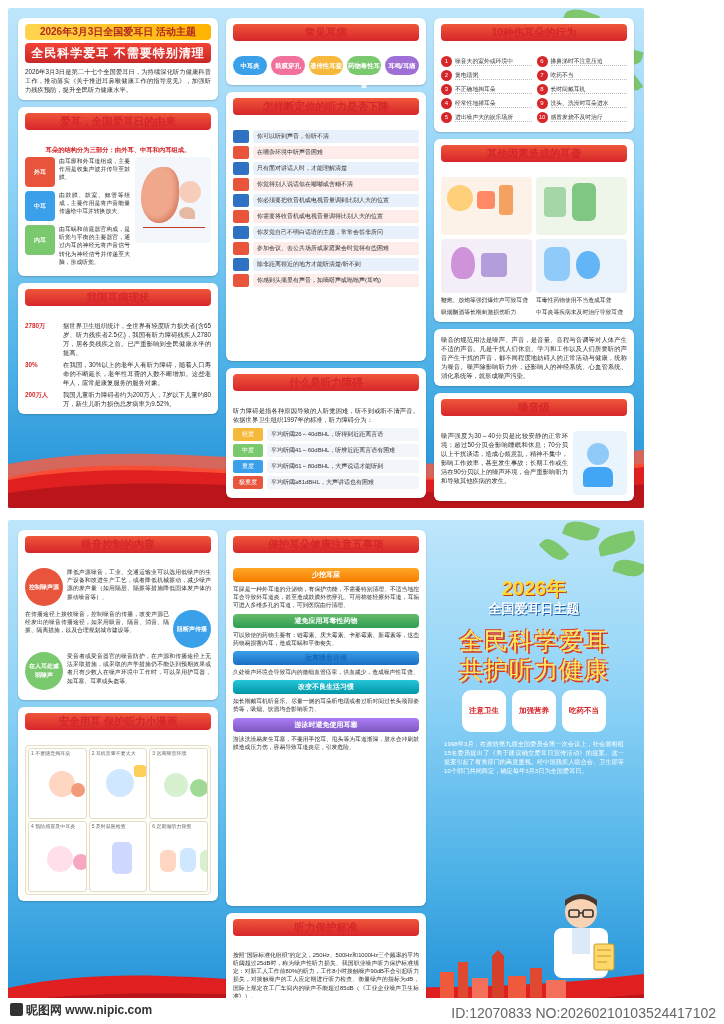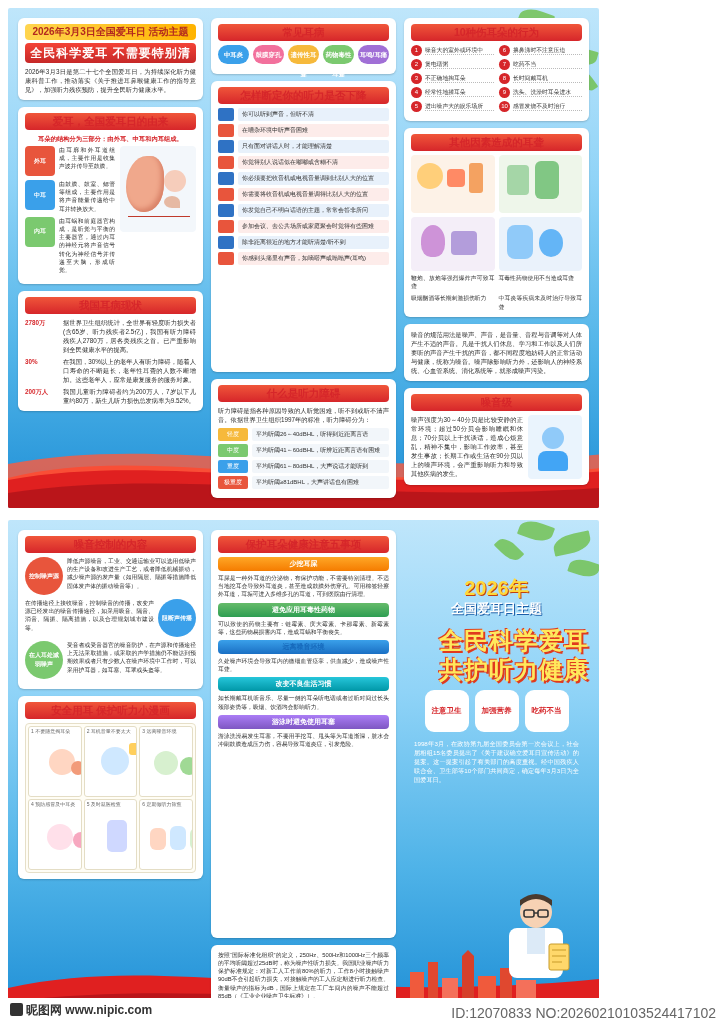--- a/index.html
+++ b/index.html
@@ -1,34 +1,34 @@
 <!DOCTYPE html>
 <html><head>
 <meta charset="utf-8">
 <style>
   html,body{margin:0;padding:0;}
   body{width:724px;height:1024px;background:#ffffff;font-family:"Liberation Sans","DejaVu Sans",sans-serif;overflow:hidden;}
   .page{position:relative;width:724px;height:1024px;overflow:hidden;}
 
   
-  .sheet{position:absolute;left:8px;width:591px;border-radius:2px;overflow:hidden;}
+  .sheet{position:absolute;left:8px;width:636px;border-radius:2px;overflow:hidden;}
   .sheet.top{top:8px;height:500px;background:linear-gradient(180deg,#bfe6fb 0%,#8fd3f7 35%,#4fb3e8 70%,#1f8fd6 100%);}
   .sheet.bottom{top:520px;height:496px;background:linear-gradient(180deg,#bfe6fb 0%,#8fd3f7 35%,#4fb3e8 70%,#1f8fd6 100%);}
 
   
   .leaves{position:absolute;top:0;right:0;width:230px;height:120px;pointer-events:none;opacity:.95;}
   .leaf{position:absolute;border-radius:60% 5% 60% 5%;background:#6fbf4a;opacity:.85;}
   .ribbon{position:absolute;left:0;right:0;bottom:0;height:90px;pointer-events:none;}
 
   .cols{position:absolute;inset:0;display:flex;gap:8px;padding:10px 10px;box-sizing:border-box;}
   .col{flex:1;display:flex;flex-direction:column;gap:7px;}
 
   .card{background:#ffffff;border-radius:6px;padding:6px 7px;box-sizing:border-box;box-shadow:0 1px 2px rgba(0,0,0,.18);}
 
-  .hdr{position:relative;border-radius:4px;color:#fff;font-weight:bold;text-align:center;font-size:10.5px;line-height:17px;height:17px;margin-bottom:4px;}
+  .hdr{position:relative;border-radius:4px;color:#fff;font-weight:bold;text-align:center;font-size:10.5px;line-height:17px;height:17px;margin-bottom:15px;}
   .hdr.red{background:linear-gradient(180deg,#f0563a,#d6262a);}
   .hdr.blue{background:linear-gradient(180deg,#3aa0ea,#1a6fc4);}
   .hdr.org{background:linear-gradient(180deg,#ffa726,#f57c00);}
   .hdr.grn{background:linear-gradient(180deg,#66bb6a,#2e9e52);}
 
   .t{font-size:6.3px;line-height:9px;color:#2c2c2c;text-align:justify;}
   .t.sm{font-size:5.8px;line-height:8.2px;}
   .red{color:#d6262a;} .blue{color:#1669bb;} .bold{font-weight:bold;}
 
   
@@ -65,21 +65,21 @@
   .cell{border:1px solid #e4ddc5;border-radius:3px;position:relative;overflow:hidden;background:#fff;}
   .cell .cap{position:absolute;left:2px;top:1px;font-size:5px;color:#666;}
   .blobA{position:absolute;border-radius:50%;}
 
   .imgbox{width:100%;border-radius:4px;background:#f3f7fb;position:relative;overflow:hidden;}
 
   
   .cover{position:relative;height:100%;}
   .cov-y{color:#ffd83b;font-weight:bold;text-align:center;font-size:20px;line-height:24px;text-shadow:1px 1px 0 #c1410f;}
   .cov-w{color:#fff;font-weight:bold;text-align:center;font-size:13px;line-height:18px;text-shadow:1px 1px 0 #1d5fa8;}
-  .cov-big{color:#ffe85c;font-weight:bold;text-align:right;font-size:24px;line-height:29px;letter-spacing:1px;text-shadow:2px 2px 0 #e03a1d,-1px -1px 0 #e03a1d;}
+  .cov-big{color:#ffe85c;font-weight:normal;text-align:center;font-size:24px;line-height:29px;letter-spacing:1px;text-shadow:2px 2px 0 #e03a1d,-1px -1px 0 #e03a1d;}
   .cov-tags{display:flex;justify-content:center;gap:6px;margin-top:6px;}
   .cov-tag{background:#fff;color:#d6262a;font-size:7.5px;font-weight:bold;border-radius:9px;padding:16px 7px;}
   .cov-text{color:#fff;font-size:6.2px;line-height:9px;text-align:justify;margin:7px 10px 0;}
   .doctor{position:absolute;right:10px;bottom:22px;width:86px;height:96px;}
   .city{position:absolute;left:0;right:0;bottom:0;height:60px;}
 
   .footer{position:absolute;left:0;bottom:0;width:724px;height:26px;background:#fff;}
   .fl{position:absolute;left:10px;top:4px;font-size:12px;font-weight:bold;color:#333;}
   .fr{position:absolute;right:8px;top:7px;font-size:14px;color:#666;}
   .sq{display:inline-block;width:13px;height:13px;background:#333;border-radius:2px;vertical-align:-2px;margin-right:3px;}
@@ -426,20 +426,21 @@
             <div class="hdr" style="height:14px;line-height:14px;font-size:7px;margin-bottom:3px;background:linear-gradient(180deg,#26c6da,#0097a7)">改变不良生活习惯</div>
             <div class="t sm">如长期戴耳机听音乐、尽量一侧的耳朵听电话或者过听对间过长头颈部姿势等，吸烟、饮酒均会影响听力。</div>
           </div>
           <div>
             <div class="hdr" style="height:14px;line-height:14px;font-size:7px;margin-bottom:3px;background:linear-gradient(180deg,#ab7df6,#7e57c2)">游泳时避免使用耳塞</div>
             <div class="t sm">游泳洗澡易发生耳塞，不要用手挖耳、甩头等为耳道渐深，脏水会冲刷鼓膜造成压力伤，容易导致耳道炎症，引发危险。</div>
           </div>
         </div>
 
         <div class="card">
+          <div class="hdr red">听力保护标准</div>
           <div class="t sm">按照“国际标准化组织”的定义，250Hz、500Hz和1000Hz三个频率的平均听阈超过25dB时，称为噪声性听力损失。我国职业噪声听力保护标准规定：对新工人工作前80%的听力，工作8小时接触噪声90dB不会引起听力损失，对接触噪声的工人应定期进行听力检查。衡量噪声的指标为dB，国际上规定在工厂车间内的噪声不能超过85dB（《工业企业噪声卫生标准》）。</div>
         </div>
       </div>
 
       <div class="col">
         <div class="cover">
           <div style="padding-top:46px">
             <div class="cov-y">2026年</div>
             <div class="cov-w">全国爱耳日主题</div>
             <div class="cov-big" style="margin-top:8px">全民科学爱耳</div>

